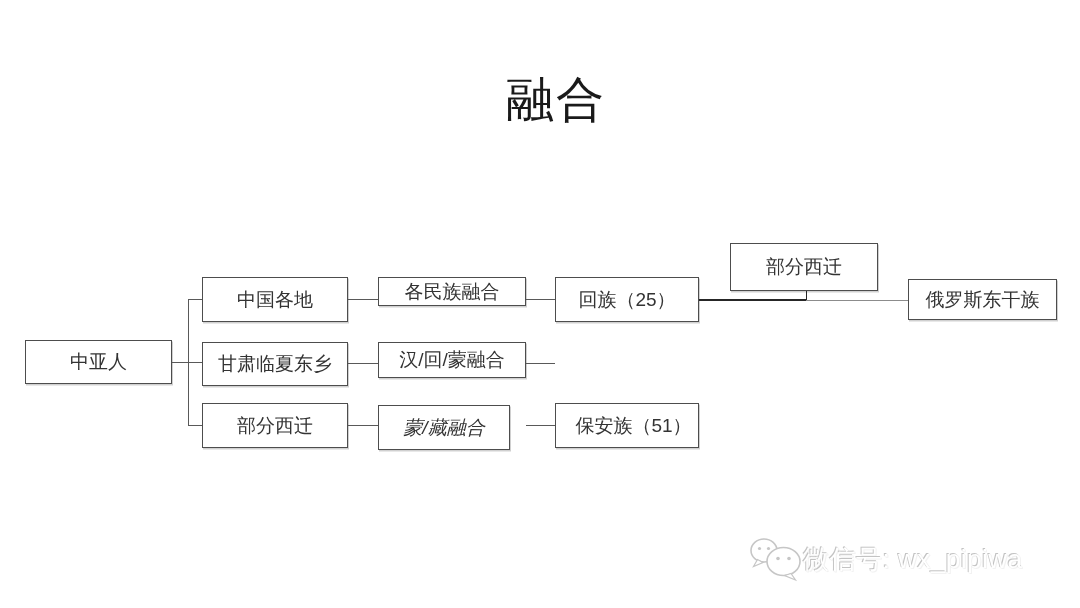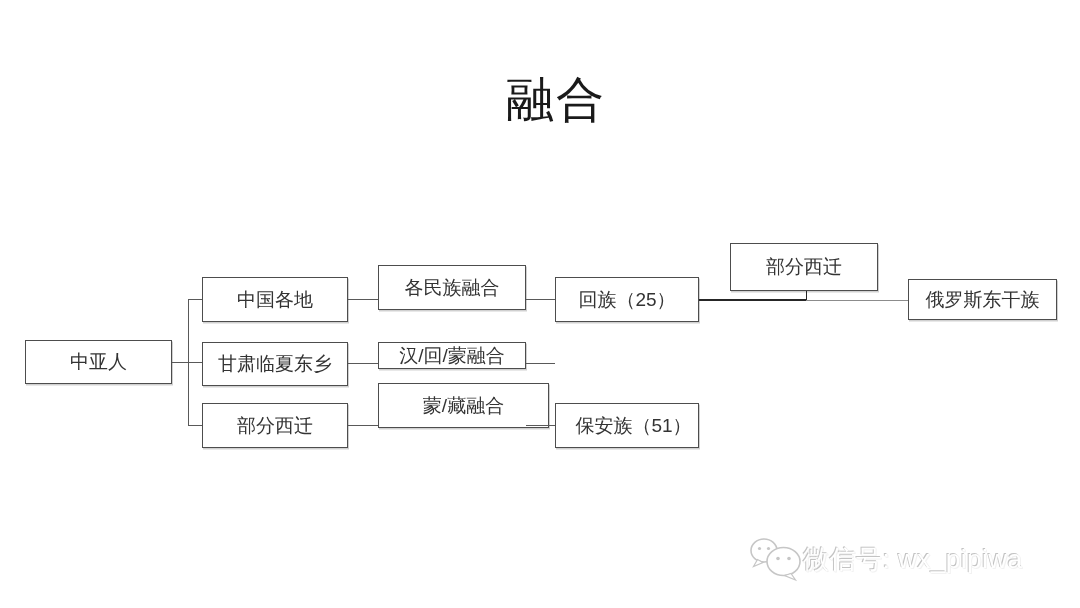--- a/index.html
+++ b/index.html
@@ -39,23 +39,23 @@
     font-size: 19px;
     color: var(--box-text, #333333);
     white-space: nowrap;
     text-align: center;
   }
   
   .n-root  { left: 25px;  top: 340px; width: 147px; height: 44px; }
   .n-r1c1  { left: 202px; top: 277px; width: 146px; height: 45px; }
   .n-r2c1  { left: 202px; top: 342px; width: 146px; height: 44px; }
   .n-r3c1  { left: 202px; top: 403px; width: 146px; height: 45px; }
-  .n-r1c2  { left: 378px; top: 265px; width: 148px; height: 45px; }
-  .n-r2c2  { left: 378px; top: 342px; width: 148px; height: 27px; }
-  .n-r3c2  { left: 378px; top: 383px; width: 171px; height: 45px; }
+  .n-r1c2  { left: 378px; top: 277px; width: 148px; height: 29px; }
+  .n-r2c2  { left: 378px; top: 342px; width: 148px; height: 36px; }
+  .n-r3c2  { left: 378px; top: 405px; width: 132px; height: 45px; font-style: italic; }
   .n-r1c3  { left: 555px; top: 277px; width: 144px; height: 45px; }
   .n-r2c3  { left: 555px; top: 342px; width: 144px; height: 44px; }
   .n-r3c3  { left: 555px; top: 403px; width: 144px; height: 45px; padding-left: 13px; }
   .n-mig   { left: 730px; top: 243px; width: 148px; height: 48px; }
   .n-dest  { left: 908px; top: 279px; width: 149px; height: 41px; }
 
   
   .hl {
     position: absolute;
     height: 1.4px;

